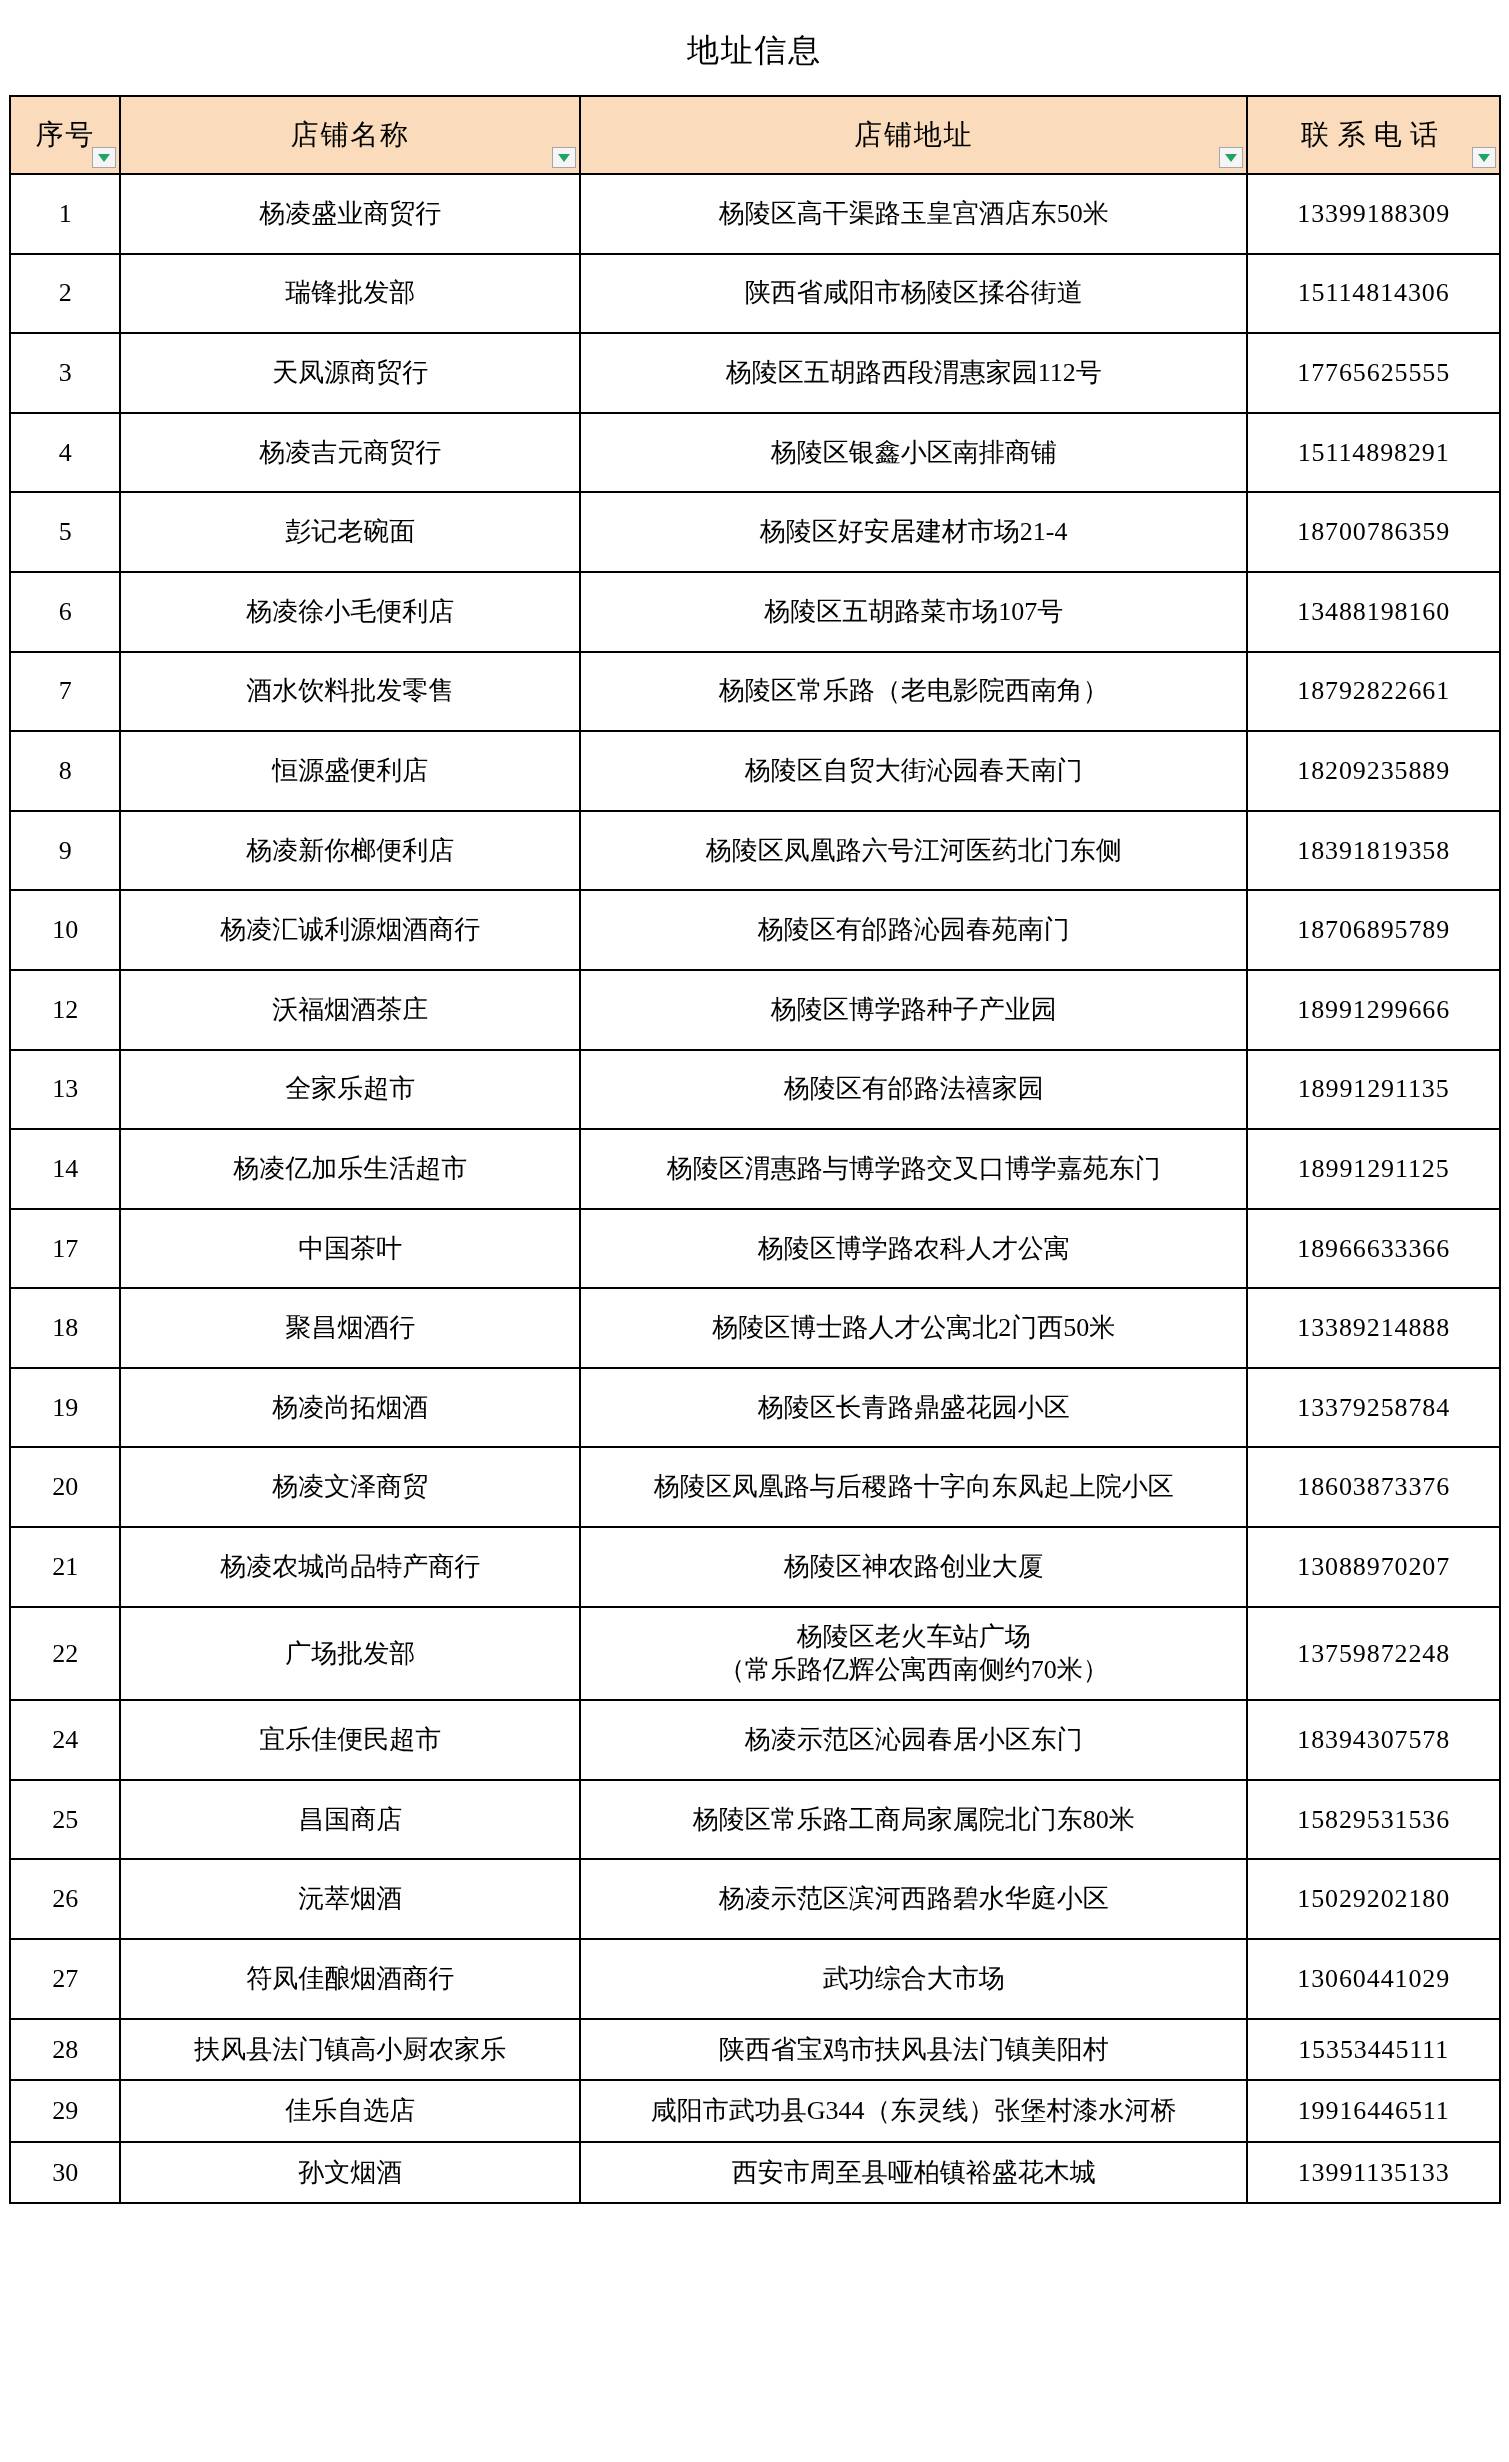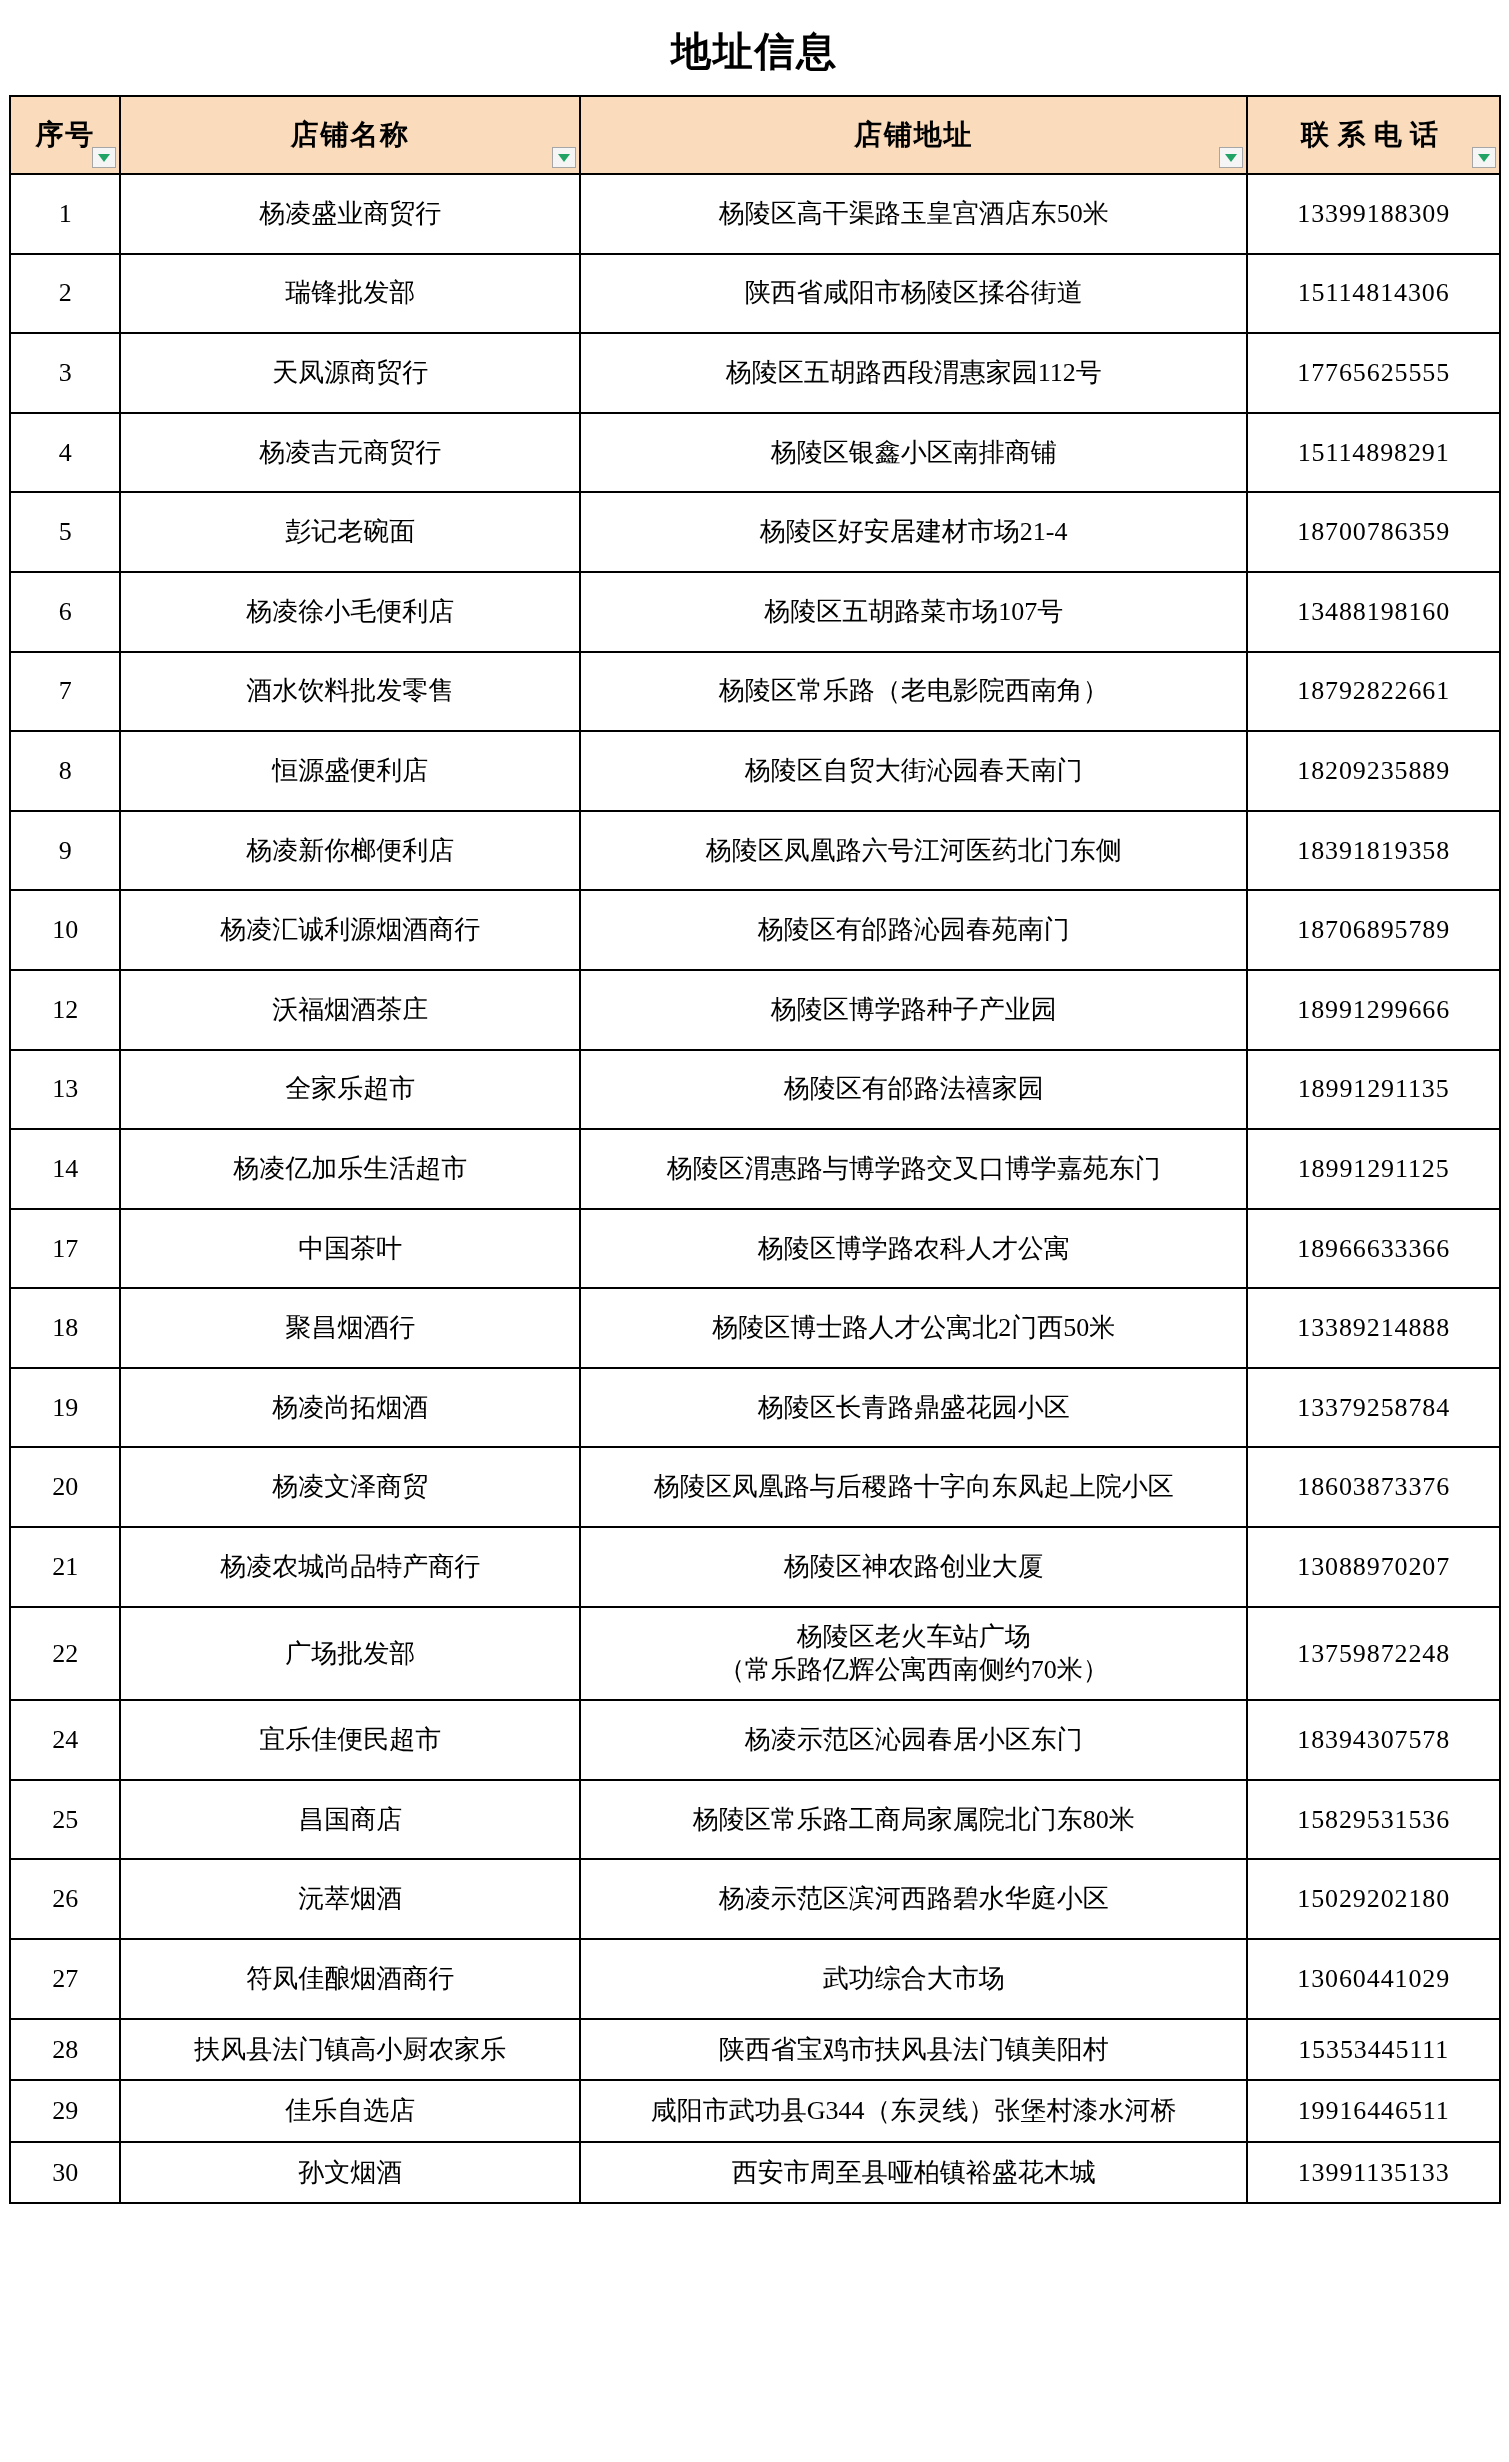--- a/index.html
+++ b/index.html
@@ -15,22 +15,22 @@
     overflow: hidden;
   }
   .sheet {
     padding: 7.4px 9.2px 0 9.2px;
   }
   .title {
     height: 88px;
     display: flex;
     align-items: center;
     justify-content: center;
-    font-size: 40px;
-    font-weight: 700;
+    font-size: 32px;
+    font-weight: 400;
     letter-spacing: 1.8px;
   }
   table.addr-table {
     border-collapse: collapse;
     table-layout: fixed;
     width: 1491px;
   }
   col.c-no      { width: 110px; }
   col.c-name    { width: 460px; }
   col.c-address { width: 667px; }
@@ -40,21 +40,21 @@
     border: 2.3px solid #000;
     text-align: center;
     vertical-align: middle;
     padding: 1.8px 5.5px;
     overflow: hidden;
   }
   th.hcell {
     background: var(--header-bg, #fadcbc);
     height: 72px;
     font-size: 28px;
-    font-weight: 700;
+    font-weight: 400;
     letter-spacing: 1.8px;
     position: relative;
   }
   th.col-phone { letter-spacing: 8.3px; }
   .filter-btn {
     position: absolute;
     right: 3.7px;
     bottom: 4.6px;
     width: 24px;
     height: 21px;

